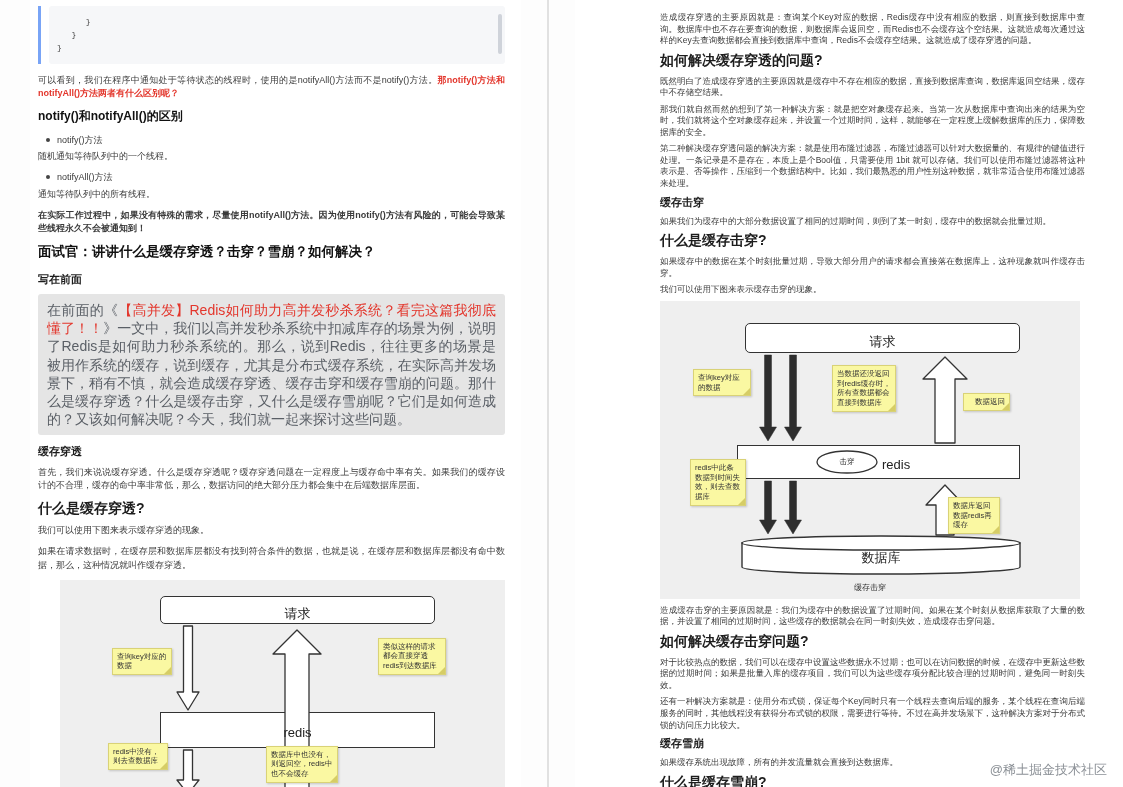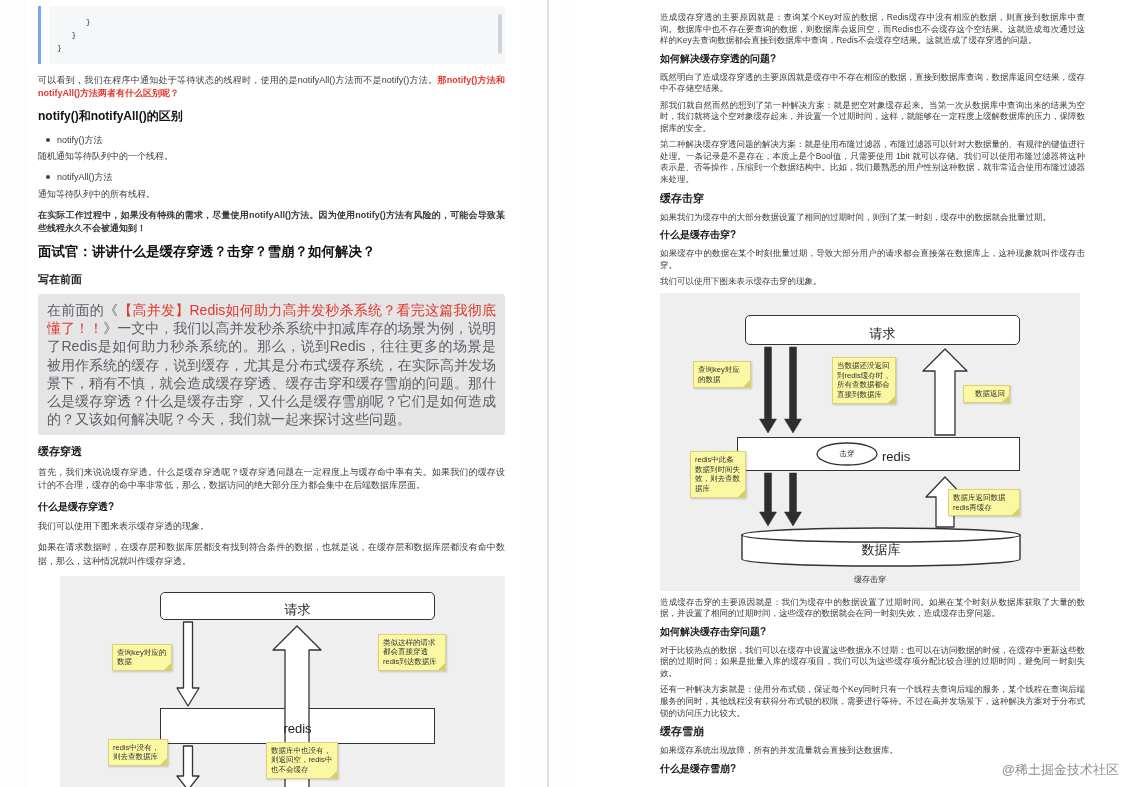--- a/index.html
+++ b/index.html
@@ -11,21 +11,21 @@
   .page-left{left:30px;width:491px;padding:6px 16px 0 8px;}
   .page-right{left:575px;width:548px;padding:12px 38px 0 85px;}
   p.body{font-size:9px;line-height:1.45;color:#3a3a3a;margin-bottom:8px;text-align:justify;}
   .page-right p.body{font-size:8.5px;line-height:1.36;margin-bottom:5px;}
   .red{color:#e3362c;}
   .bold{font-weight:bold;}
   h1.doc{font-size:13.5px;color:#111;margin:2px 0 11px;font-weight:bold;}
   h2.doc{font-size:12px;color:#111;margin:0 0 9px;font-weight:bold;}
   h3.doc{font-size:11px;color:#1d1d1d;margin:0 0 7px;font-weight:bold;}
   .page-right h3.doc{margin:2px 0 6px;}
-  h4.doc{font-size:10px;color:#1d1d1d;margin:0 0 6px;font-weight:bold;}
+  h4.doc{font-size:14px;color:#1d1d1d;margin:0 0 6px;font-weight:bold;}
   .code-quote{border-left:3px solid #79a4f6;padding-left:8px;margin-bottom:10px;}
   .code{position:relative;background:#f6f7f9;border-radius:3px;padding:9px 12px 9px 8px;font-family:"Liberation Mono","DejaVu Sans Mono",monospace;font-size:8px;line-height:1.65;color:#444;}
   .code span{display:block;white-space:pre;}
   .code-scrollbar{position:absolute;right:3px;top:8px;width:4px;height:40px;background:#cfd3da;border-radius:2px;}
   .bullet-row{display:flex;align-items:flex-start;margin:0 0 4px 8px;font-size:9px;line-height:1.4;color:#3a3a3a;}
   .bullet-dot{width:4px;height:4px;border-radius:50%;background:#444;margin:4px 7px 0 0;flex:none;}
   .desc{margin-bottom:5px;}
   .warning{margin:2px 0 12px;}
   .quote{background:#e5e5e5;border-radius:3px;padding:7px 9px;font-size:14px;line-height:1.3;color:#5a5f66;margin-bottom:9px;text-align:justify;}
   .quote .link{color:#e3362c;cursor:pointer;}
@@ -35,21 +35,21 @@
   .diagram svg{position:absolute;left:0;top:0;z-index:2;pointer-events:none;}
   .dbox{position:absolute;background:#fff;border:1.4px solid #333;z-index:1;}
   .dbox.round{border-radius:5px;}
   .dlabel{position:absolute;z-index:3;font-size:13px;color:#222;text-align:center;}
   .caption{position:absolute;z-index:3;font-size:8px;color:#333;text-align:center;}
   .note{position:absolute;z-index:3;background:#faf8a2;border:1px solid #d9d277;padding:3px 4px;font-size:7.5px;line-height:1.3;color:#333;box-shadow:1px 1px 2px rgba(0,0,0,0.18);}
   .note::after{content:"";position:absolute;right:0;bottom:0;width:0;height:0;border-left:7px solid transparent;border-bottom:7px solid #d6cd66;}
   .arr-o{fill:#fff;stroke:#333;stroke-width:1.3;stroke-linejoin:round;}
   .arr-f{fill:#2e2e2e;stroke:#2e2e2e;stroke-width:0.5;stroke-linejoin:round;}
   .cyl{fill:#fff;stroke:#333;stroke-width:1.4;}
-  .watermark{position:absolute;right:4px;bottom:8px;z-index:5;font-size:13px;color:#8b9096;}
+  .watermark{position:absolute;right:16px;bottom:8px;z-index:5;font-size:13px;color:#8b9096;}
 </style>
 </head>
 <body>
 
 <div class="stage">
 
   <div class="page page-left">
 
     <div class="code-quote">
       <div class="code">
@@ -145,21 +145,21 @@
       </svg>
       <div class="dlabel" style="left:85px;top:32px;width:275px;">请求</div>
       <div class="dlabel" style="left:157px;top:156px;width:60px;font-size:7.5px;">击穿</div>
       <div class="dlabel" style="left:222px;top:156px;width:50px;text-align:left;">redis</div>
       <div class="dlabel" style="left:82px;top:248px;width:278px;">数据库</div>
       <div class="caption" style="left:0;top:281px;width:420px;">缓存击穿</div>
       <div class="note" style="left:33px;top:68px;width:58px;">查询key对应的数据</div>
       <div class="note" style="left:172px;top:64px;width:64px;">当数据还没返回到redis缓存时，所有查数据都会直接到数据库</div>
       <div class="note" style="left:303px;top:92px;width:47px;text-align:right;">数据返回</div>
       <div class="note" style="left:30px;top:158px;width:56px;">redis中此条数据到时间失效，则去查数据库</div>
-      <div class="note" style="left:288px;top:196px;width:72px;">数据库返回数据redis再缓存</div>
+      <div class="note" style="left:288px;top:196px;width:52px;">数据库返回数据redis再缓存</div>
     </div>
 
     <p class="body">造成缓存击穿的主要原因就是：我们为缓存中的数据设置了过期时间。如果在某个时刻从数据库获取了大量的数据，并设置了相同的过期时间，这些缓存的数据就会在同一时刻失效，造成缓存击穿问题。</p>
 
     <h4 class="doc">如何解决缓存击穿问题?</h4>
     <p class="body">对于比较热点的数据，我们可以在缓存中设置这些数据永不过期；也可以在访问数据的时候，在缓存中更新这些数据的过期时间；如果是批量入库的缓存项目，我们可以为这些缓存项分配比较合理的过期时间，避免同一时刻失效。</p>
     <p class="body">还有一种解决方案就是：使用分布式锁，保证每个Key同时只有一个线程去查询后端的服务，某个线程在查询后端服务的同时，其他线程没有获得分布式锁的权限，需要进行等待。不过在高并发场景下，这种解决方案对于分布式锁的访问压力比较大。</p>
 
     <h3 class="doc">缓存雪崩</h3>
     <p class="body">如果缓存系统出现故障，所有的并发流量就会直接到达数据库。</p>

